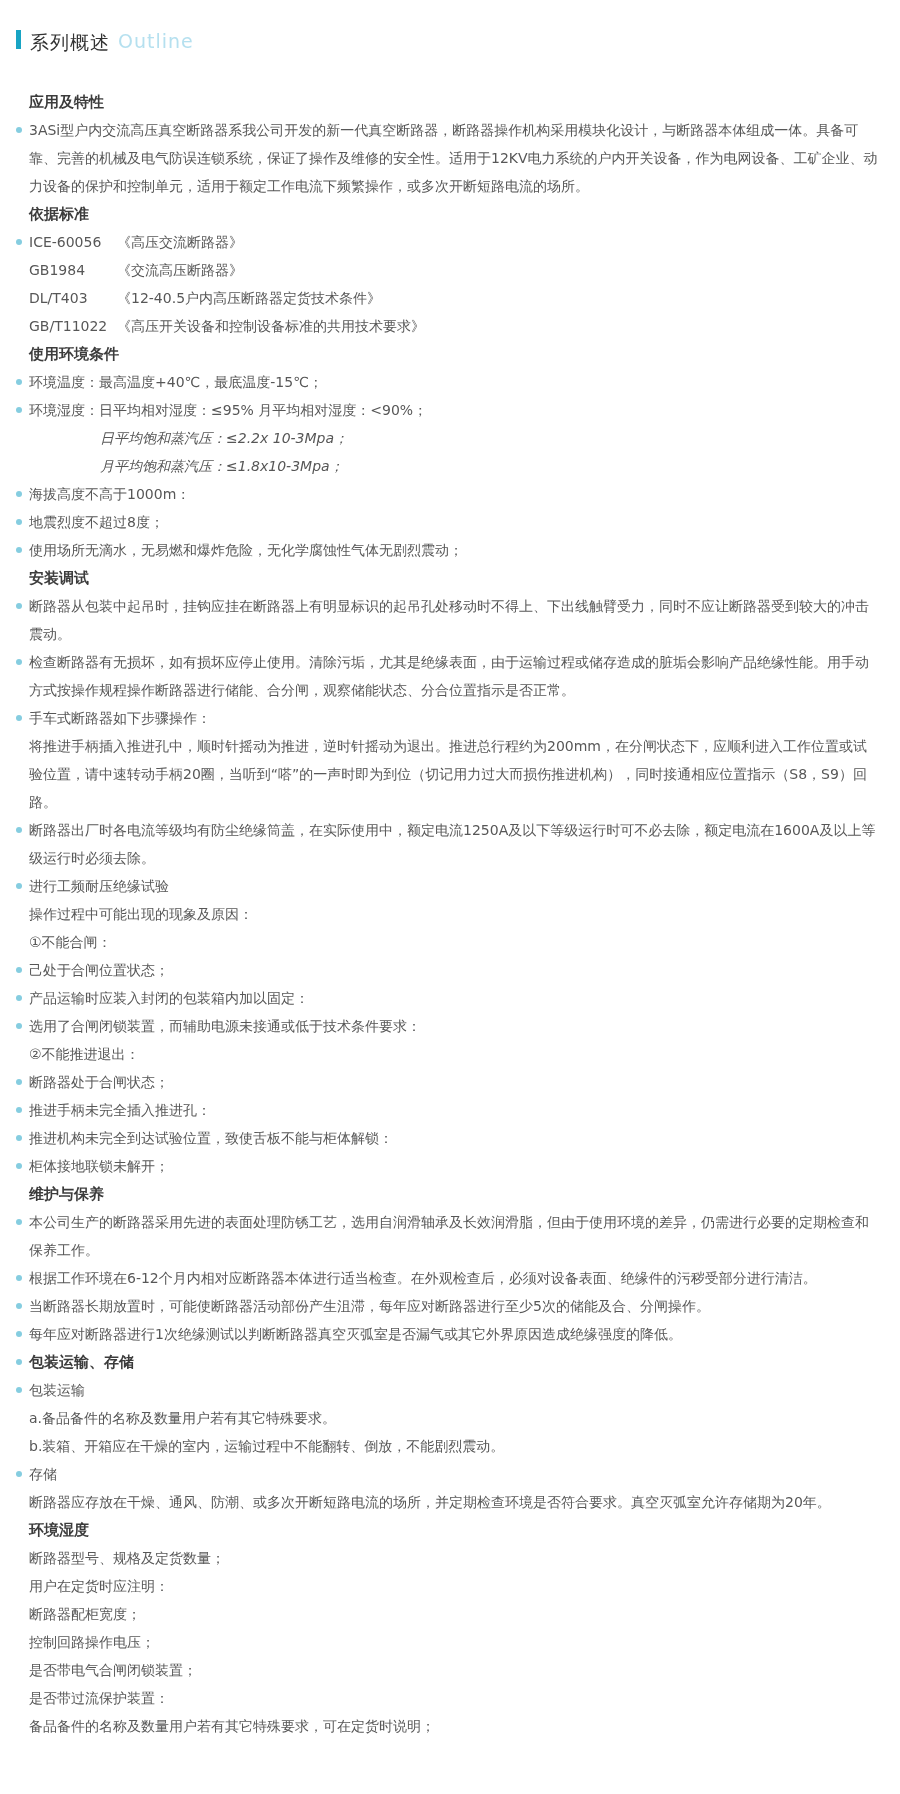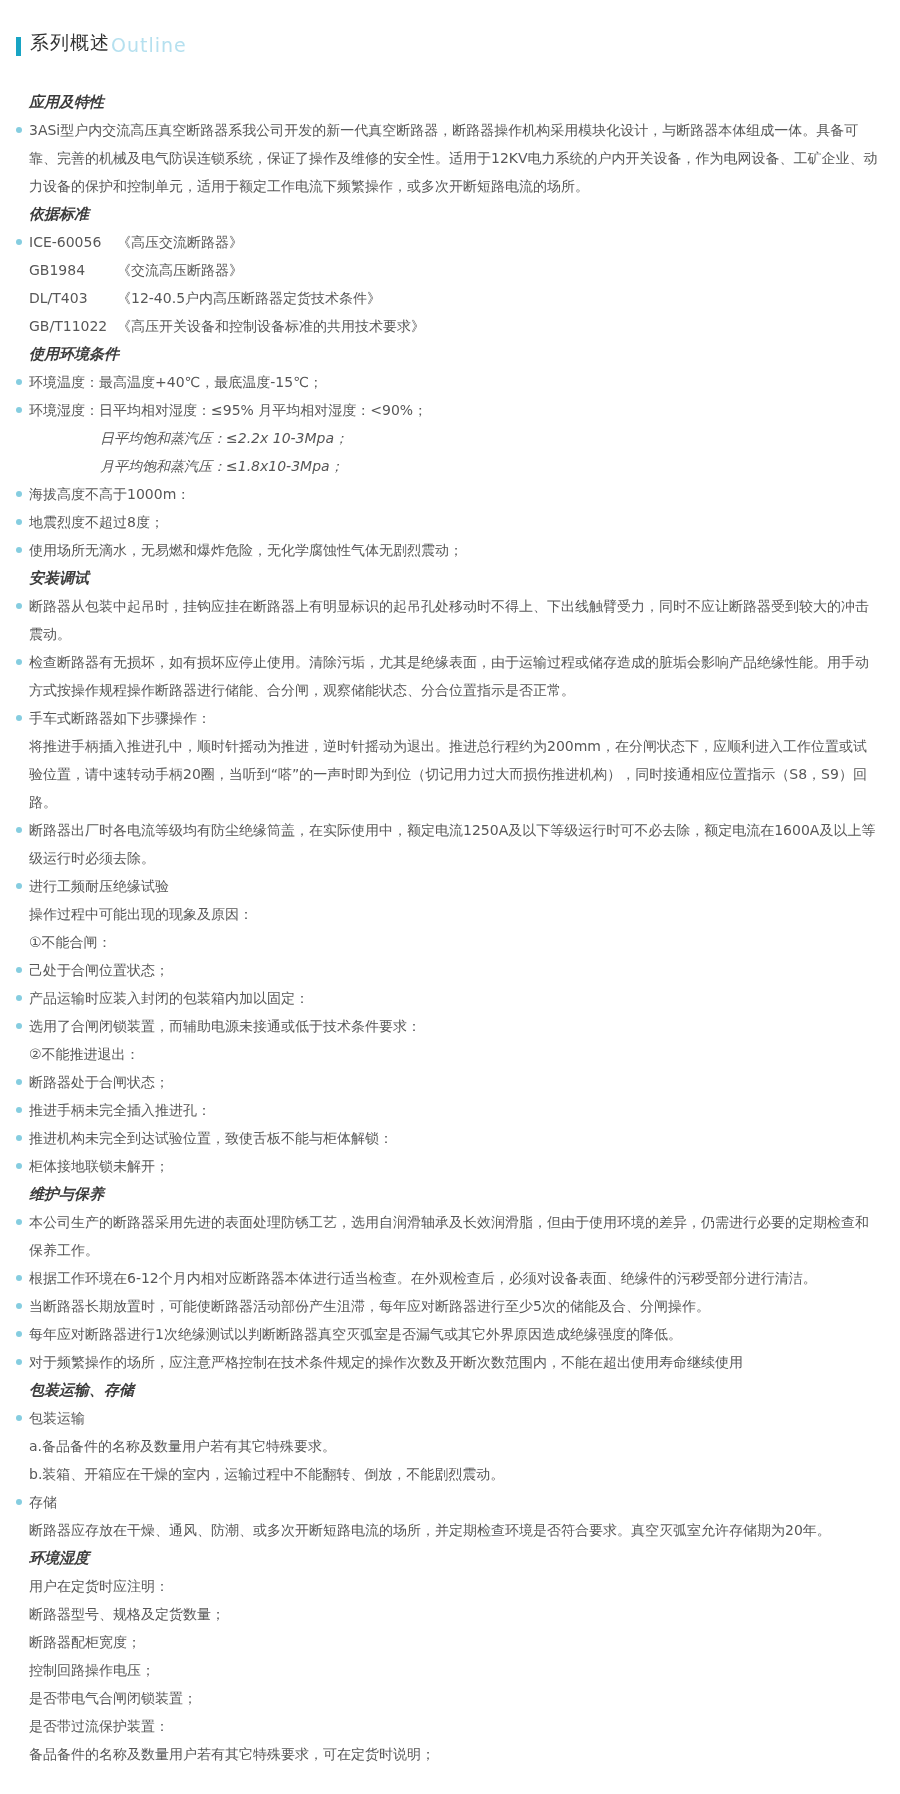--- a/index.html
+++ b/index.html
@@ -17,49 +17,48 @@
     background:#ffffff;
     font-family:"DejaVu Sans","Liberation Sans",sans-serif;
   }
   .page{
     width:900px;
     min-height:1794px;
     padding:30px 22px 40px 29px;
   }
   .title-row{
     display:flex;
-    align-items:flex-end;
+    align-items:flex-start;
     margin-left:-13px;
     margin-bottom:32px;
     height:26px;
   }
   .title-bar{
     display:inline-block;
     width:5px;
     height:19px;
     background:var(--accent);
     margin-right:9px;
   }
   .title-zh{
     font-size:19px;
     color:#333333;
     letter-spacing:1px;
   }
   .title-en{
     font-size:19px;
     color:var(--title-en);
-    margin-left:1px;
+    margin-left:8px;
     letter-spacing:1px;
   }
   .sec-heading{
     font-size:15px;
     font-weight:bold;
     color:var(--heading);
     line-height:28px;
-    font-style:italic;
   }
   .item{
     position:relative;
     font-size:14px;
     color:var(--body);
     line-height:28px;
   }
   .item .dot{
     position:absolute;
     left:-13px;
@@ -127,34 +126,34 @@
         <div class="item bullet"><span class="dot"></span><span class="txt">推进手柄未完全插入推进孔：</span></div>
         <div class="item bullet"><span class="dot"></span><span class="txt">推进机构未完全到达试验位置，致使舌板不能与柜体解锁：</span></div>
         <div class="item bullet"><span class="dot"></span><span class="txt">柜体接地联锁未解开；</span></div>
       </section>
       <section class="section">
         <div class="sec-heading">维护与保养</div>
         <div class="item bullet"><span class="dot"></span><span class="txt">本公司生产的断路器采用先进的表面处理防锈工艺，选用自润滑轴承及长效润滑脂，但由于使用环境的差异，仍需进行必要的定期检查和保养工作。</span></div>
         <div class="item bullet"><span class="dot"></span><span class="txt">根据工作环境在6-12个月内相对应断路器本体进行适当检查。在外观检查后，必须对设备表面、绝缘件的污秽受部分进行清洁。</span></div>
         <div class="item bullet"><span class="dot"></span><span class="txt">当断路器长期放置时，可能使断路器活动部份产生沮滞，每年应对断路器进行至少5次的储能及合、分闸操作。</span></div>
         <div class="item bullet"><span class="dot"></span><span class="txt">每年应对断路器进行1次绝缘测试以判断断路器真空灭弧室是否漏气或其它外界原因造成绝缘强度的降低。</span></div>
-        <div class="item bullet"><span class="dot"></span><span class="txt">对于频繁操作的场所，应注意严格控制在技术条件规定的操作次数及开断次数范围内，不能在超出使用寿命继续使用</span></div>
+        <div class="item bullet"><span class="dot"></span></div>
       </section>
       <section class="section">
         <div class="sec-heading">包装运输、存储</div>
         <div class="item bullet"><span class="dot"></span><span class="txt">包装运输</span></div>
         <div class="item plain"><span class="txt">a.备品备件的名称及数量用户若有其它特殊要求。</span></div>
         <div class="item plain"><span class="txt">b.装箱、开箱应在干燥的室内，运输过程中不能翻转、倒放，不能剧烈震动。</span></div>
         <div class="item bullet"><span class="dot"></span><span class="txt">存储</span></div>
         <div class="item plain"><span class="txt">断路器应存放在干燥、通风、防潮、或多次开断短路电流的场所，并定期检查环境是否符合要求。真空灭弧室允许存储期为20年。</span></div>
       </section>
       <section class="section">
         <div class="sec-heading">环境湿度</div>
+        <div class="item plain"><span class="txt">断路器型号、规格及定货数量；</span></div>
         <div class="item plain"><span class="txt">用户在定货时应注明：</span></div>
-        <div class="item plain"><span class="txt">断路器型号、规格及定货数量；</span></div>
         <div class="item plain"><span class="txt">断路器配柜宽度；</span></div>
         <div class="item plain"><span class="txt">控制回路操作电压；</span></div>
         <div class="item plain"><span class="txt">是否带电气合闸闭锁装置；</span></div>
         <div class="item plain"><span class="txt">是否带过流保护装置：</span></div>
         <div class="item plain"><span class="txt">备品备件的名称及数量用户若有其它特殊要求，可在定货时说明；</span></div>
       </section>
     </div>
 </div>
 
 </body></html>

